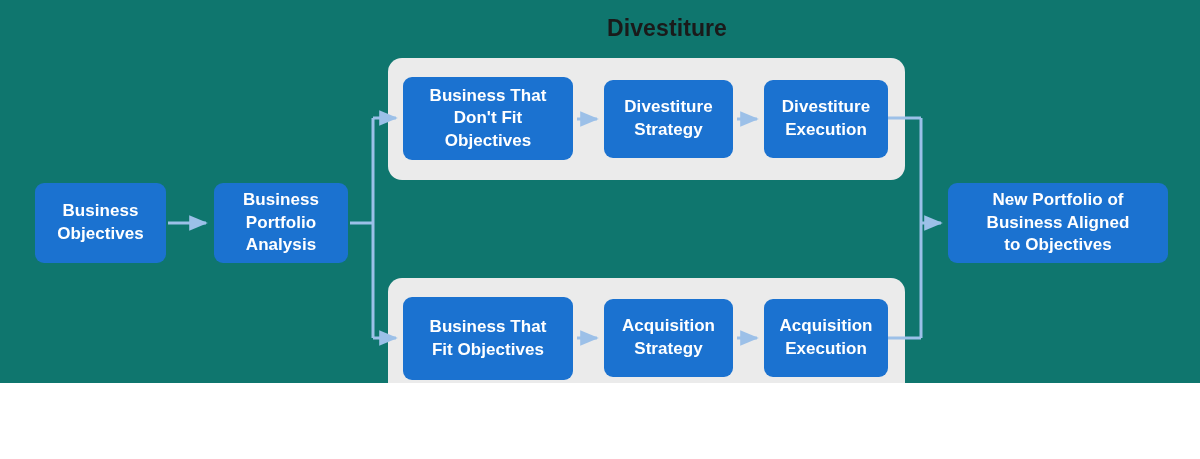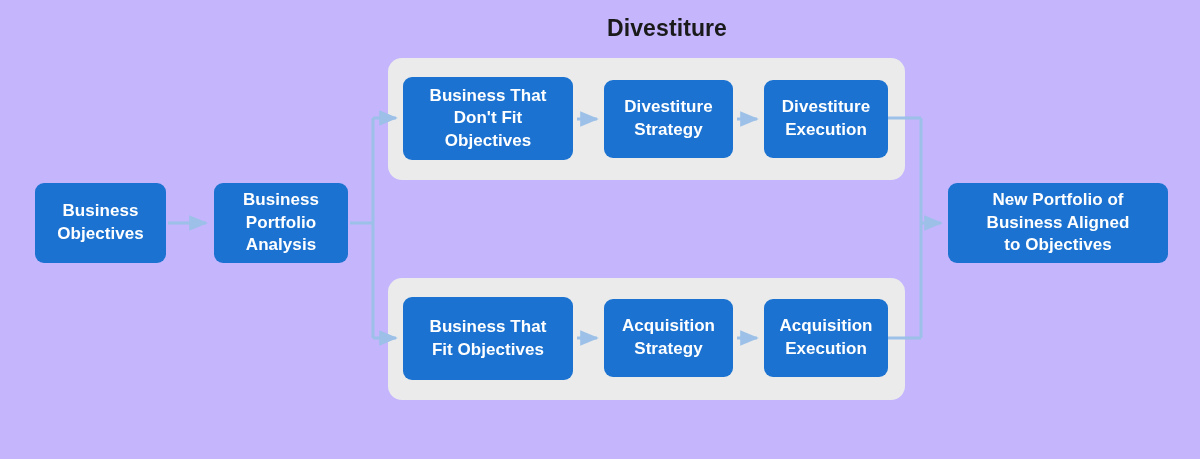--- a/index.html
+++ b/index.html
@@ -9,22 +9,22 @@
     background: #ffffff;
   }
   body {
     font-family: "Liberation Sans", sans-serif;
     -webkit-font-smoothing: antialiased;
   }
 
   #diagram {
     position: relative;
     width: 1200px;
-    height: 459px;
-    background: #c4b5fd;
+    height: 383px;
+    background: #0f766e;
     overflow: hidden;
   }
 
   
   .section-caption {
     position: absolute;
     font-family: "Liberation Sans", sans-serif;
     font-weight: bold;
     font-size: 23px;
     line-height: 1;

